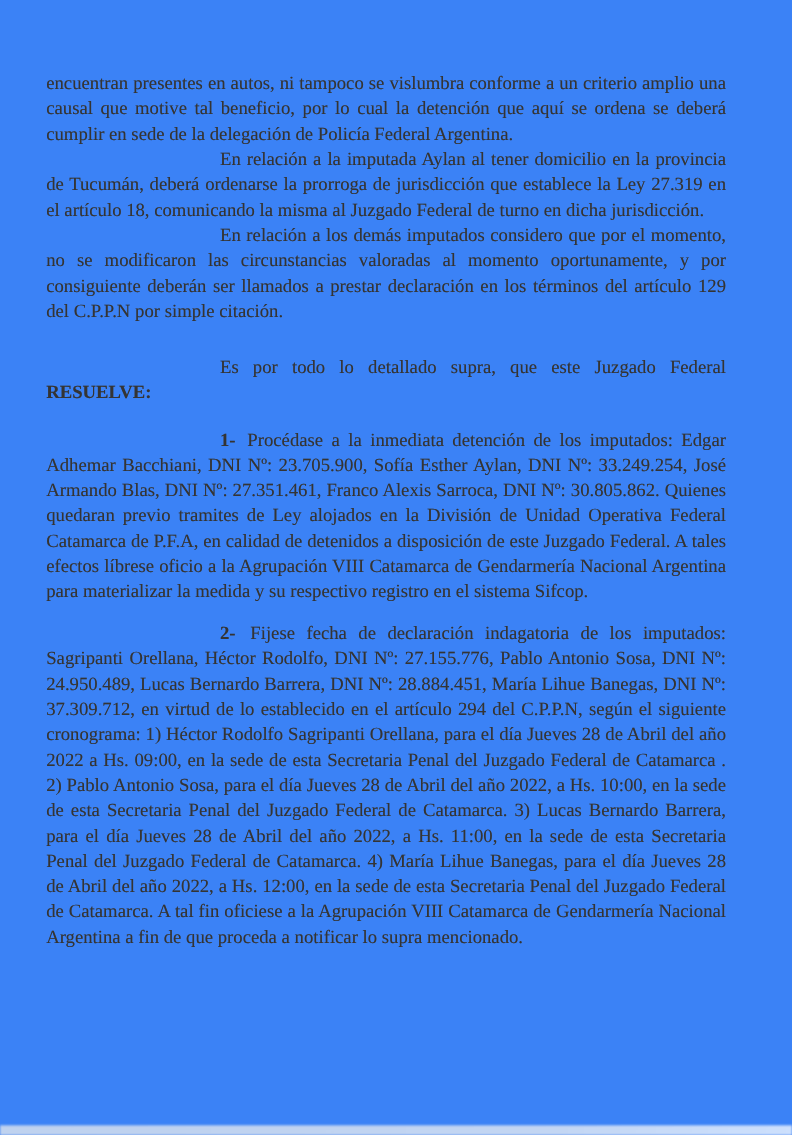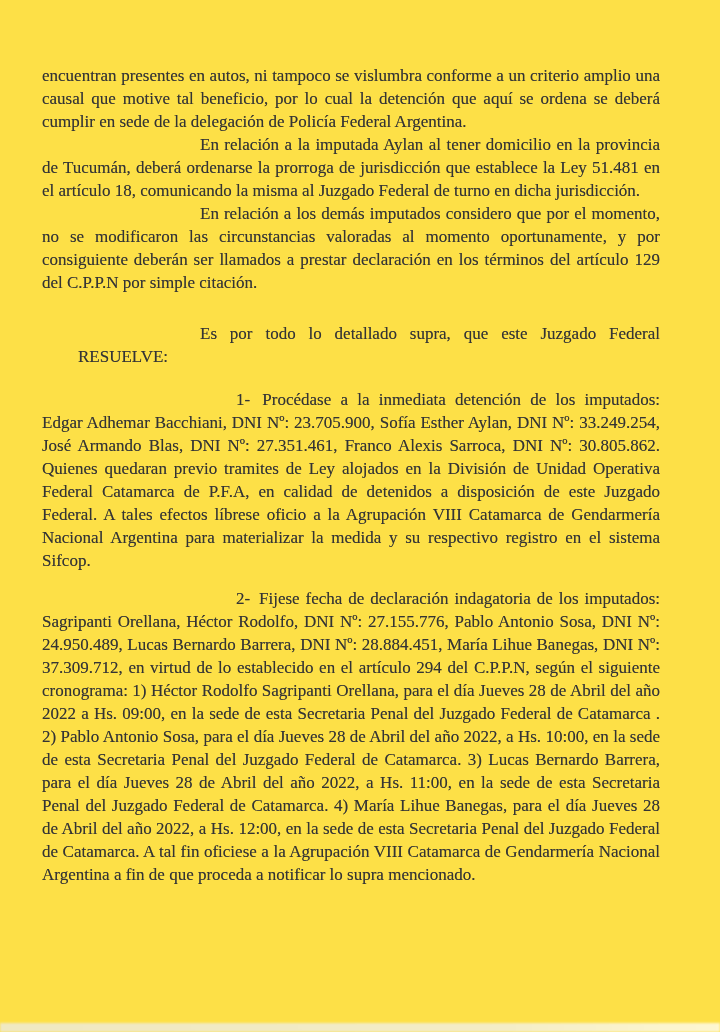--- a/index.html
+++ b/index.html
@@ -4,21 +4,21 @@
 <style>
   html, body {
     margin: 0;
     padding: 0;
     background: #ffffff;
   }
   .sheet {
     position: relative;
     width: 720px;
     height: 1032px;
-    background: #fde047;
+    background: #3b82f6;
     overflow: hidden;
     font-family: "Liberation Serif", "DejaVu Serif", serif;
   }
   .content {
     position: absolute;
     top: 64px;
     left: 42px;
     width: 618px;
     color: #343434;
     font-size: 17px;
@@ -30,22 +30,21 @@
     margin: 0;
     padding: 0;
   }
   .indent {
     text-indent: 158px;
   }
   .gap-lg { margin-top: 28px; }
   .gap-md { margin-top: 20px; }
   .gap-sm { margin-top: 15px; }
   .bold {
-    font-weight: normal;
-    margin-left: 36px;
+    font-weight: bold;
   }
   .lead {
     padding-right: 3px;
   }
   .bottom-edge {
     position: absolute;
     bottom: 0;
     left: 0;
     width: 720px;
     height: 9px;
@@ -56,21 +55,21 @@
   }
 </style>
 </head>
 <body>
 
 <main class="sheet">
   <section class="content">
 
     <p class="para">encuentran presentes en autos, ni tampoco se vislumbra conforme a un criterio amplio una causal que motive tal beneficio, por lo cual la detención que aquí se ordena se deberá cumplir en sede de la delegación de Policía Federal Argentina.</p>
 
-    <p class="para indent">En relación a la imputada Aylan al tener domicilio en la provincia de Tucumán, deberá ordenarse la prorroga de jurisdicción que establece la Ley 51.481 en el artículo 18, comunicando la misma al Juzgado Federal de turno en dicha jurisdicción.</p>
+    <p class="para indent">En relación a la imputada Aylan al tener domicilio en la provincia de Tucumán, deberá ordenarse la prorroga de jurisdicción que establece la Ley 27.319 en el artículo 18, comunicando la misma al Juzgado Federal de turno en dicha jurisdicción.</p>
 
     <p class="para indent">En relación a los demás imputados considero que por el momento, no se modificaron las circunstancias valoradas al momento oportunamente, y por consiguiente deberán ser llamados a prestar declaración en los términos del artículo 129 del C.P.P.N por simple citación.</p>
 
     <p class="para indent gap-lg"><span>Es por todo lo detallado supra, que este Juzgado Federal</span> <strong class="bold">RESUELVE:</strong></p>
 
     <p class="para indent gap-md"><strong class="bold lead">1-</strong><span> Procédase a la inmediata detención de los imputados: Edgar Adhemar Bacchiani, DNI Nº: 23.705.900, Sofía Esther Aylan, DNI Nº: 33.249.254, José Armando Blas, DNI Nº: 27.351.461, Franco Alexis Sarroca, DNI Nº: 30.805.862. Quienes quedaran previo tramites de Ley alojados en la División de Unidad Operativa Federal Catamarca de P.F.A, en calidad de detenidos a disposición de este Juzgado Federal. A tales efectos líbrese oficio a la Agrupación VIII Catamarca de Gendarmería Nacional Argentina para materializar la medida y su respectivo registro en el sistema Sifcop.</span></p>
 
     <p class="para indent gap-sm"><strong class="bold lead">2-</strong><span> Fijese fecha de declaración indagatoria de los imputados: Sagripanti Orellana, Héctor Rodolfo, DNI Nº: 27.155.776, Pablo Antonio Sosa, DNI Nº: 24.950.489, Lucas Bernardo Barrera, DNI Nº: 28.884.451, María Lihue Banegas, DNI Nº: 37.309.712, en virtud de lo establecido en el artículo 294 del C.P.P.N, según el siguiente cronograma: 1) Héctor Rodolfo Sagripanti Orellana, para el día Jueves 28 de Abril del año 2022 a Hs. 09:00, en la sede de esta Secretaria Penal del Juzgado Federal de Catamarca . 2) Pablo Antonio Sosa, para el día Jueves 28 de Abril del año 2022, a Hs. 10:00, en la sede de esta Secretaria Penal del Juzgado Federal de Catamarca. 3) Lucas Bernardo Barrera, para el día Jueves 28 de Abril del año 2022, a Hs. 11:00, en la sede de esta Secretaria Penal del Juzgado Federal de Catamarca. 4) María Lihue Banegas, para el día Jueves 28 de Abril del año 2022, a Hs. 12:00, en la sede de esta Secretaria Penal del Juzgado Federal de Catamarca. A tal fin oficiese a la Agrupación VIII Catamarca de Gendarmería Nacional Argentina a fin de que proceda a notificar lo supra mencionado.</span></p>
 
   </section>

